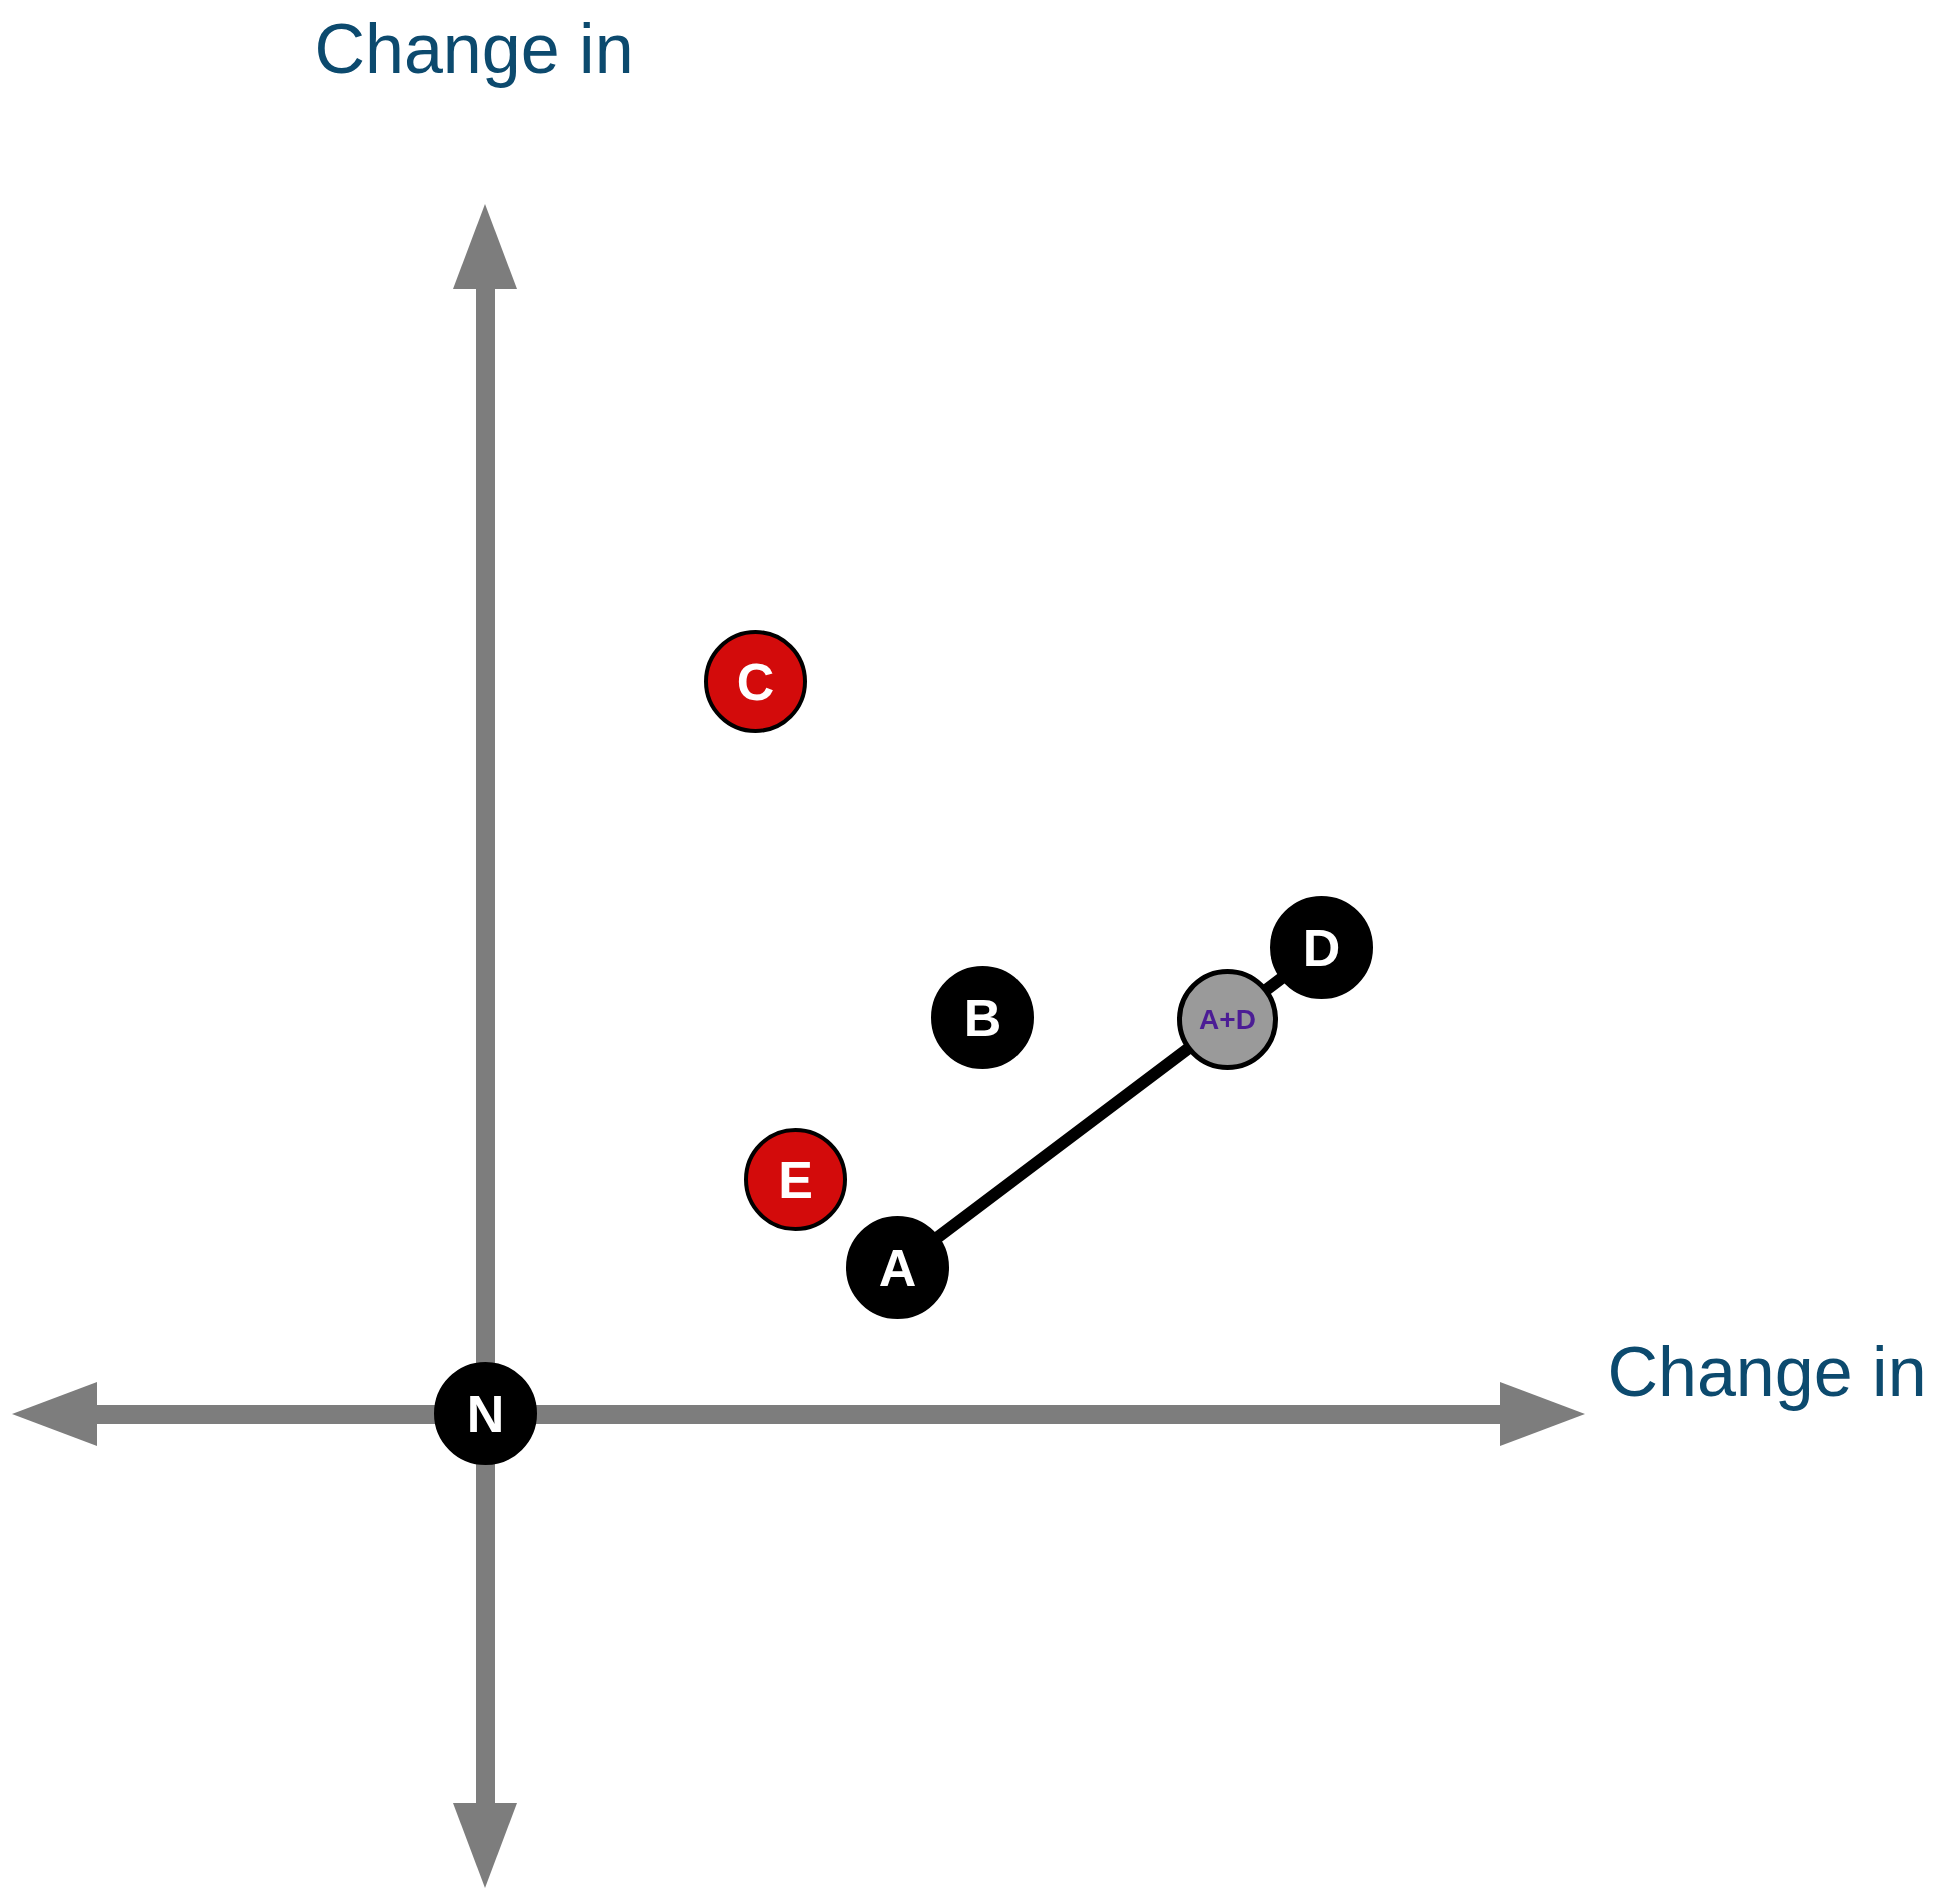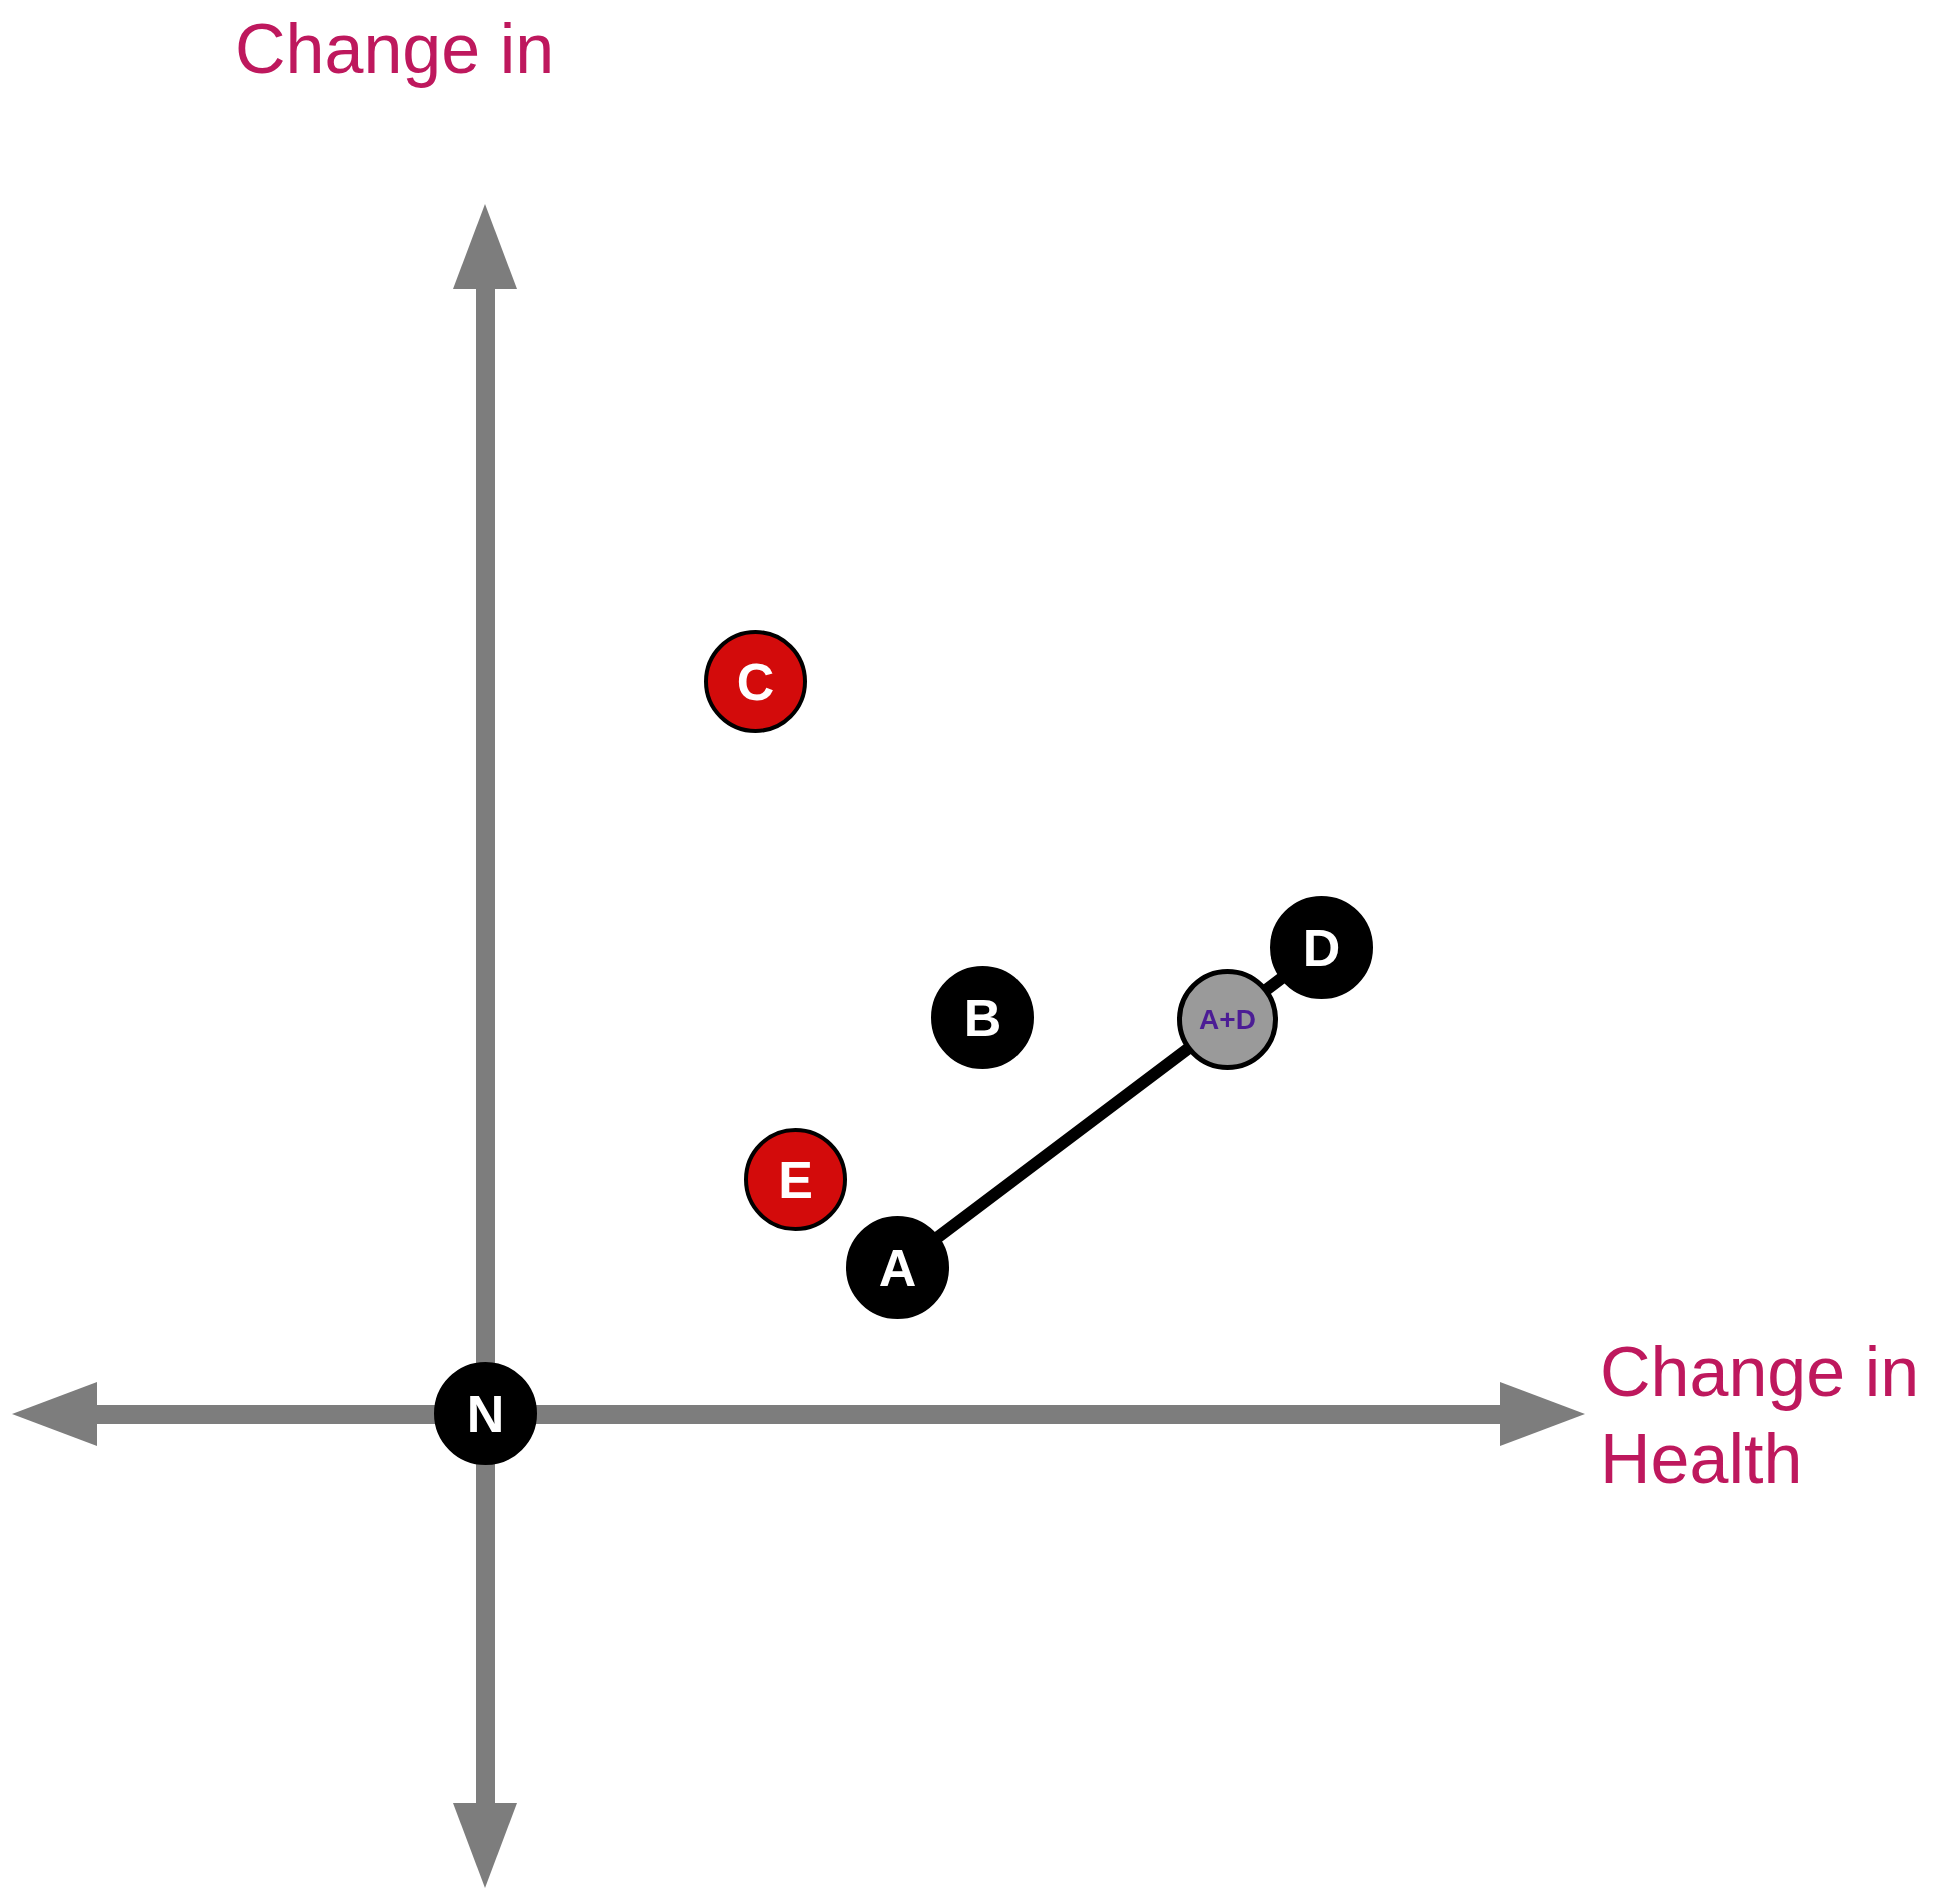--- a/index.html
+++ b/index.html
@@ -11,22 +11,22 @@
     width: 1934px;
     height: 1901px;
     background: #ffffff;
     overflow: hidden;
   }
 
   .axis-label {
     position: absolute;
     font-size: 70px;
     line-height: 87px;
-    color: #be185d;
-    text-align: left;
+    color: #0c4a6e;
+    text-align: center;
     white-space: nowrap;
   }
   #y-axis-label { left: 235px; top: 6px;    width: 478px; }
   #x-axis-label { left: 1600px; top: 1329px; width: 334px; }
 
   .axis-line { position: absolute; background: #7d7d7d; }
   #y-axis-line { left: 476px; top: 282px;  width: 19px;   height: 1525px; }
   #x-axis-line { left: 90px;  top: 1405px; width: 1413px; height: 19px; }
 
   .arrow { position: absolute; width: 0; height: 0; }
@@ -81,21 +81,20 @@
 <body>
 
 <div class="canvas">
 
   <div class="axis-label" id="y-axis-label">
     <div>Change in</div>
   </div>
 
   <div class="axis-label" id="x-axis-label">
     <div>Change in</div>
-    <div>Health</div>
   </div>
 
   <div class="axis-line" id="y-axis-line"></div>
   <div class="axis-line" id="x-axis-line"></div>
 
   <div class="arrow" id="arrow-up"></div>
   <div class="arrow" id="arrow-down"></div>
   <div class="arrow" id="arrow-left"></div>
   <div class="arrow" id="arrow-right"></div>
 

